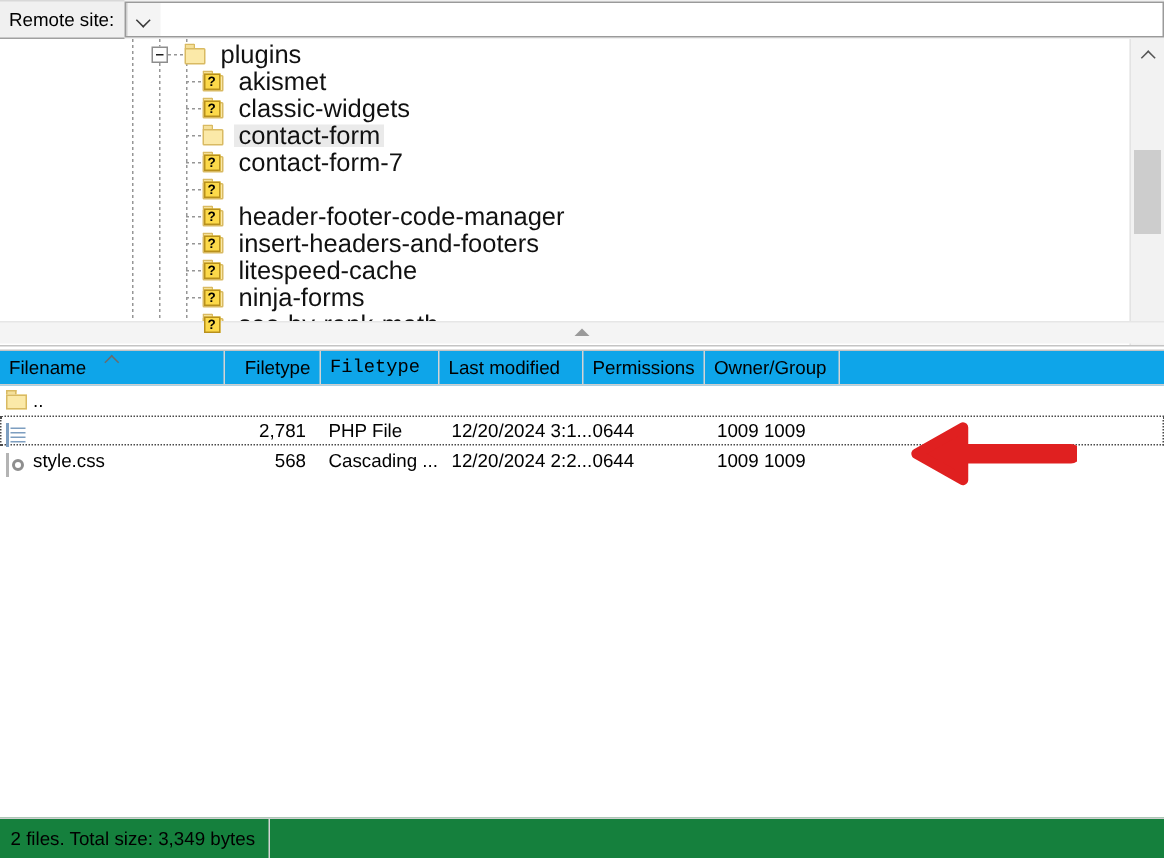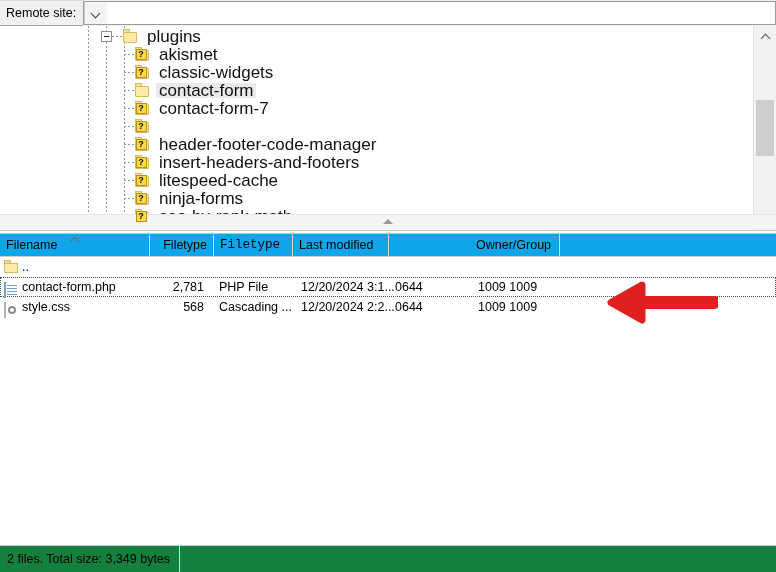--- a/index.html
+++ b/index.html
@@ -565,35 +565,35 @@
   <span class="grip-arrow"></span>
 </div>
 <div class="splitter"></div>
 
 <div class="filelist">
   <div class="listheader" id="list-header">
       <div class="hcell" style="left:0px; width:150px;">Filename<span class="sort-caret"></span></div>
       <div class="hcell num" style="left:150px; width:64px;">Filetype</div>
       <div class="hcell" style="left:214px; width:79px;font-family:Liberation Mono, monospace;">Filetype</div>
       <div class="hcell" style="left:293px; width:96px;">Last modified</div>
+      <div class="hcell" style="left:389px; width:81px;">Permissions</div>
       <div class="hcell" style="left:470px; width:90px;">Owner/Group</div>
     </div>
   <div class="rows" id="list-rows">
       <div class="frow">
         <span class="cell icon-wrap"><span class="icon-folder"><span class="tab"></span><span class="body"></span></span></span>
         <span class="cell name">..</span>
         <span class="cell size" style="left:150px; width:54px; text-align:right;"></span>
         <span class="cell" style="left:219px;"></span>
         <span class="cell" style="left:301px;"></span>
         <span class="cell" style="left:395px;"></span>
         <span class="cell" style="left:478px;"></span>
       </div>
       <div class="frow focused">
         <span class="cell icon-wrap"><span class="icon-php"></span></span>
-        <span class="cell name">contact-form.php</span>
         <span class="cell size" style="left:150px; width:54px; text-align:right;">2,781</span>
         <span class="cell" style="left:219px;">PHP File</span>
         <span class="cell" style="left:301px;">12/20/2024 3:1...</span>
         <span class="cell" style="left:395px;">0644</span>
         <span class="cell" style="left:478px;">1009 1009</span>
       </div>
       <div class="frow">
         <span class="cell icon-wrap"><span class="icon-css"></span></span>
         <span class="cell name">style.css</span>
         <span class="cell size" style="left:150px; width:54px; text-align:right;">568</span>

